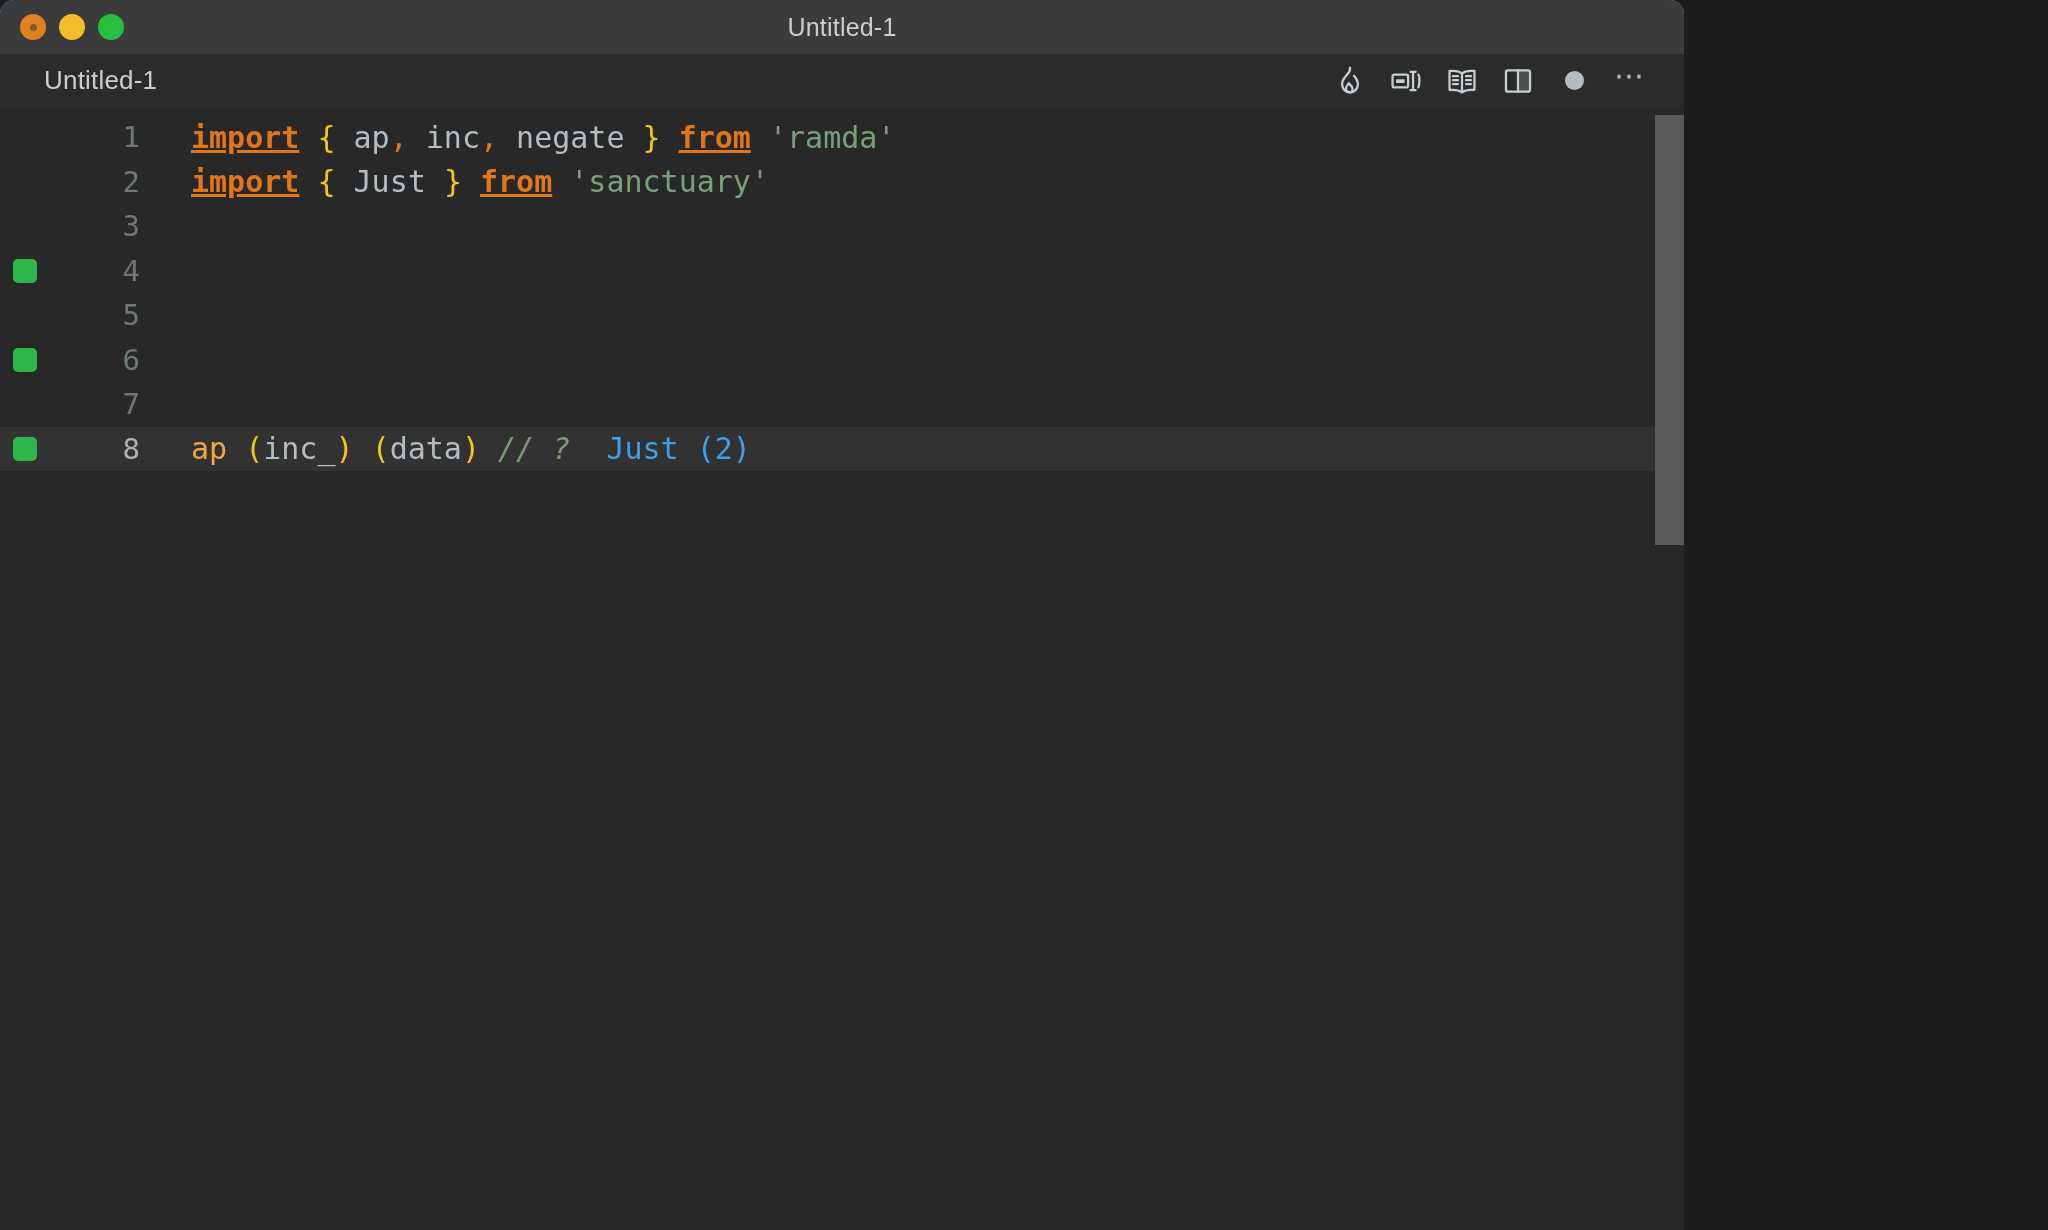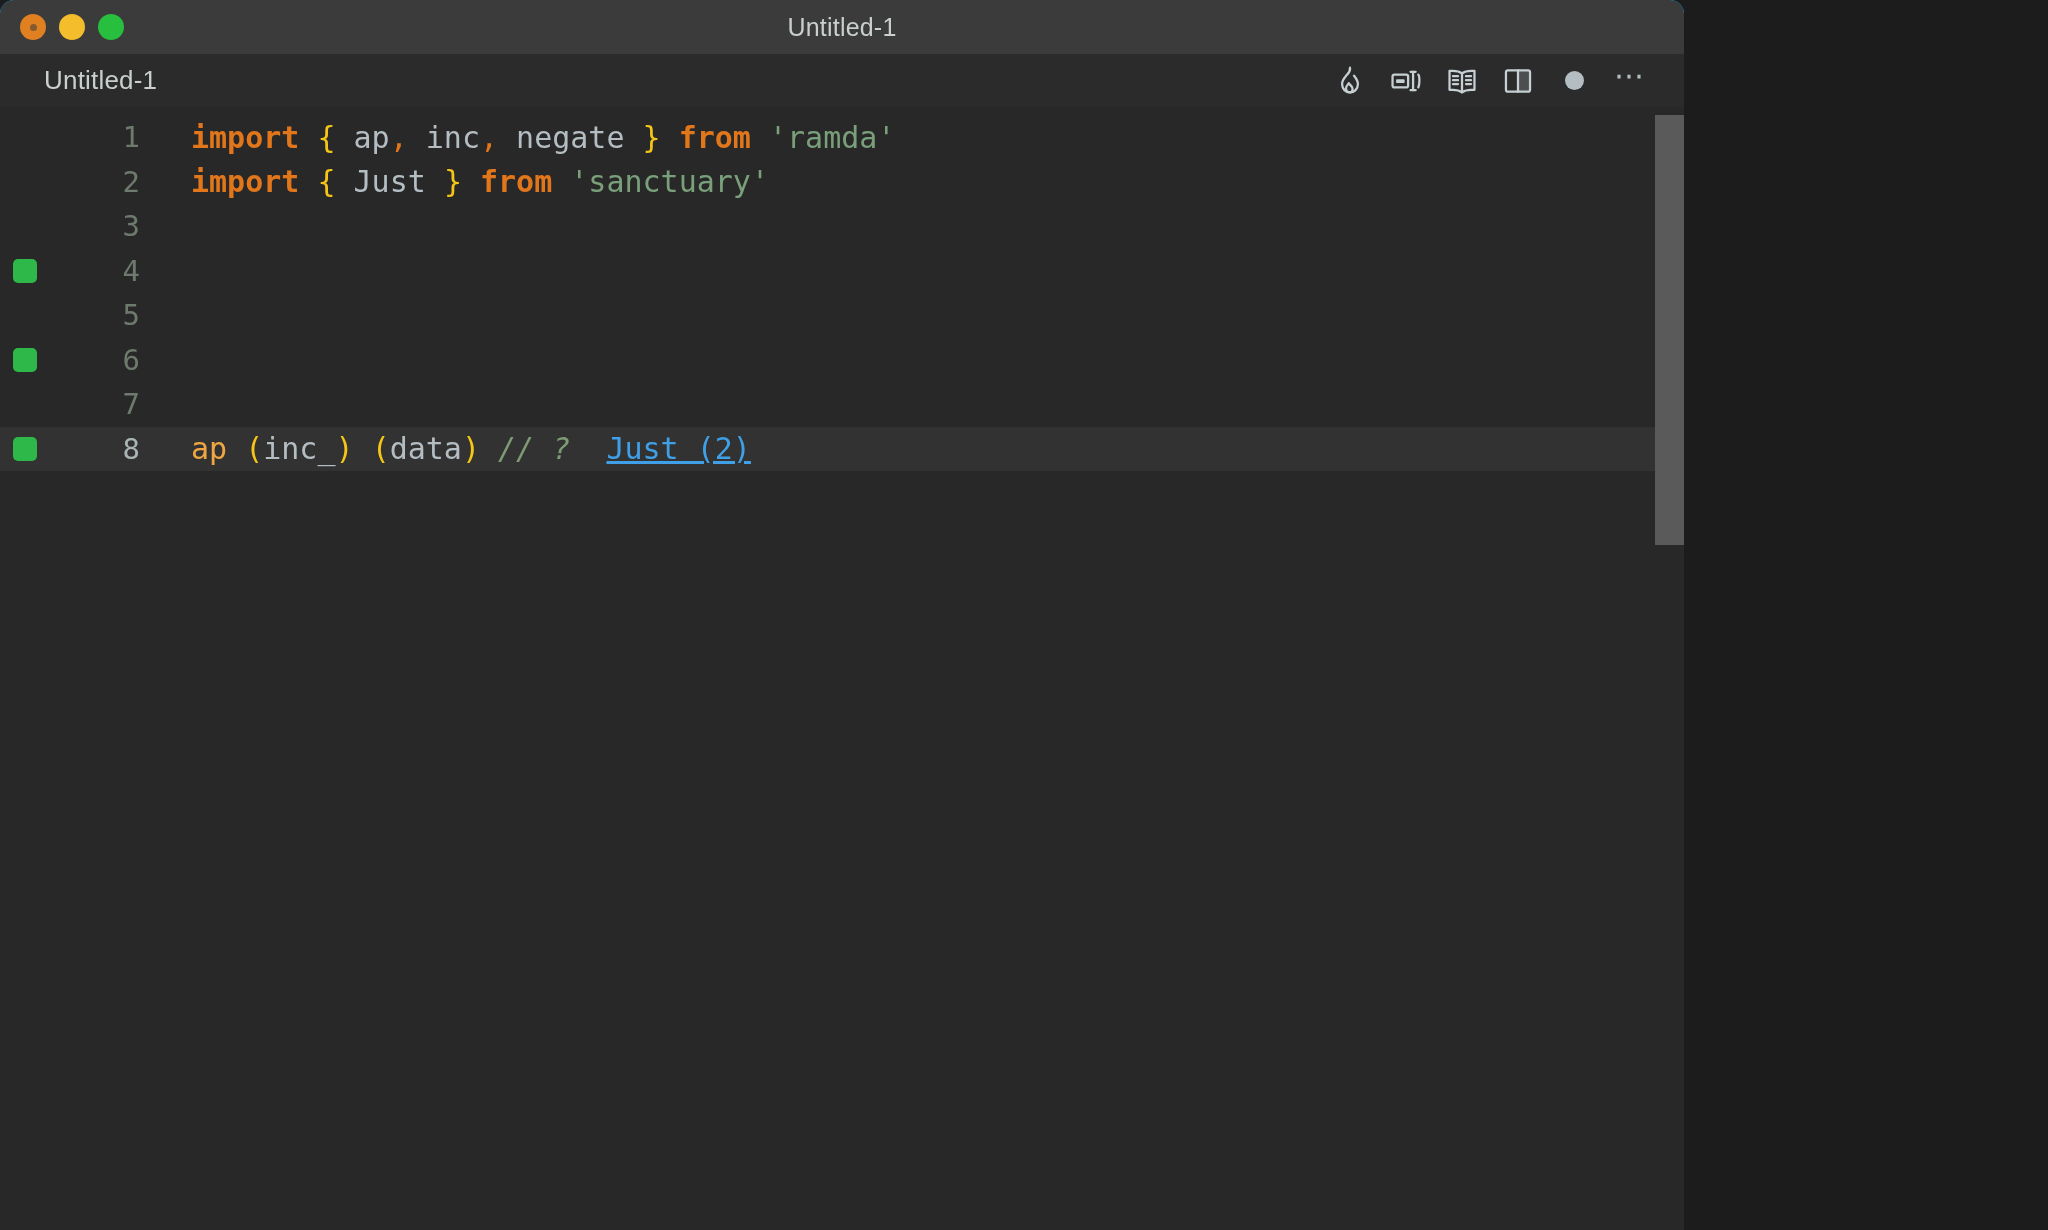--- a/index.html
+++ b/index.html
@@ -170,31 +170,31 @@
     user-select: none;
   }
   .line.active .gutter-num { color: #aab4b4; }
   .code-text {
     padding-left: 47px;
     flex: 1 1 auto;
     white-space: pre;
   }
 
   
-  .kw      { color: #e2761b; font-weight: bold; }  
+  .kw      { color: #e2761b; font-weight: bold; text-decoration: underline; }  
   .punc    { color: #f5c518; }                     
   .comma   { color: #e2761b; }
   .ident   { color: #b3bdc2; }
   .str     { color: #79a07b; }
   .ctor    { color: #f0a742; }                     
   .fn      { color: #f0a742; }                     
   .num     { color: #2f9fe0; }
   .op      { color: #b3bdc2; }
   .comment { color: #7d9c74; font-style: italic; }
-  .result  { color: #3fa0e8; text-decoration: underline; }
+  .result  { color: #3fa0e8; }
 
   
   .scrollbar-track {
     position: absolute;
     top: 0;
     right: 0;
     width: 29px;
     height: 100%;
     background: transparent;
   }

